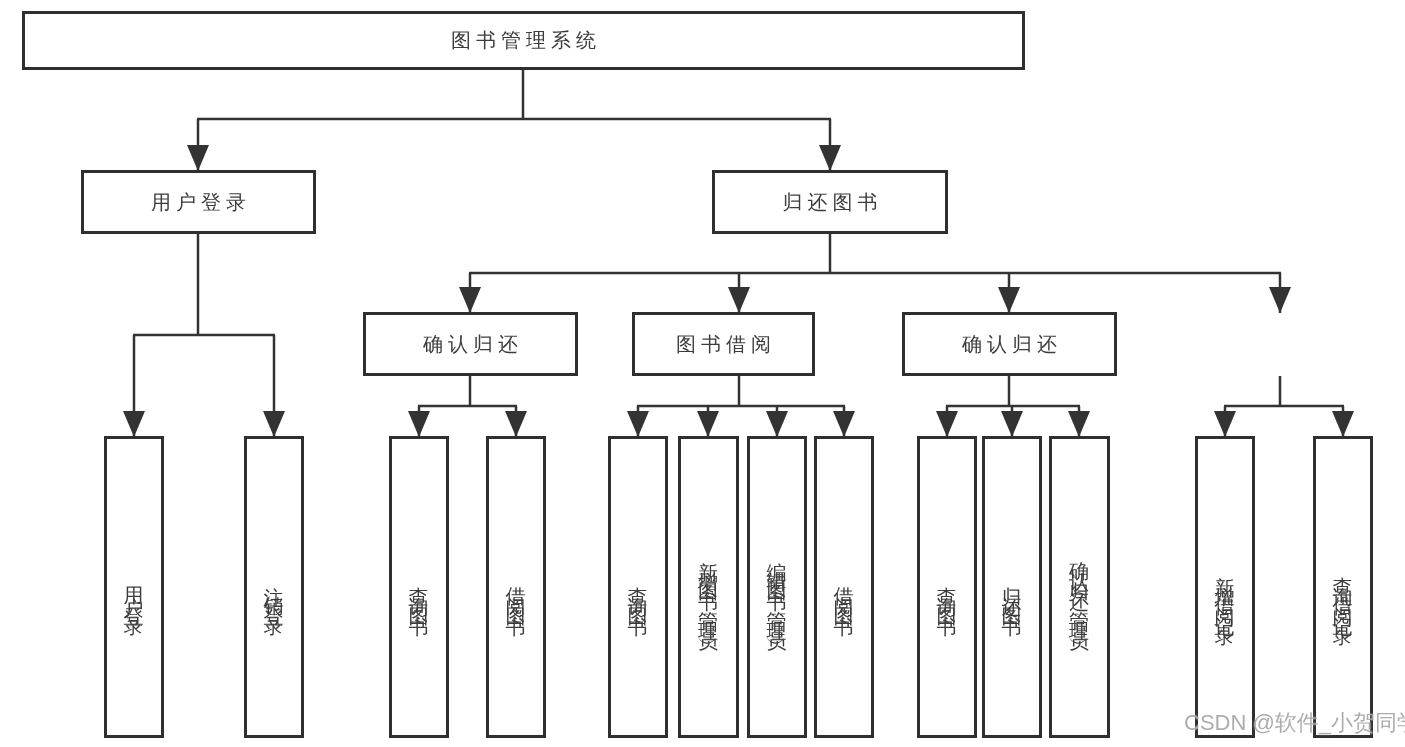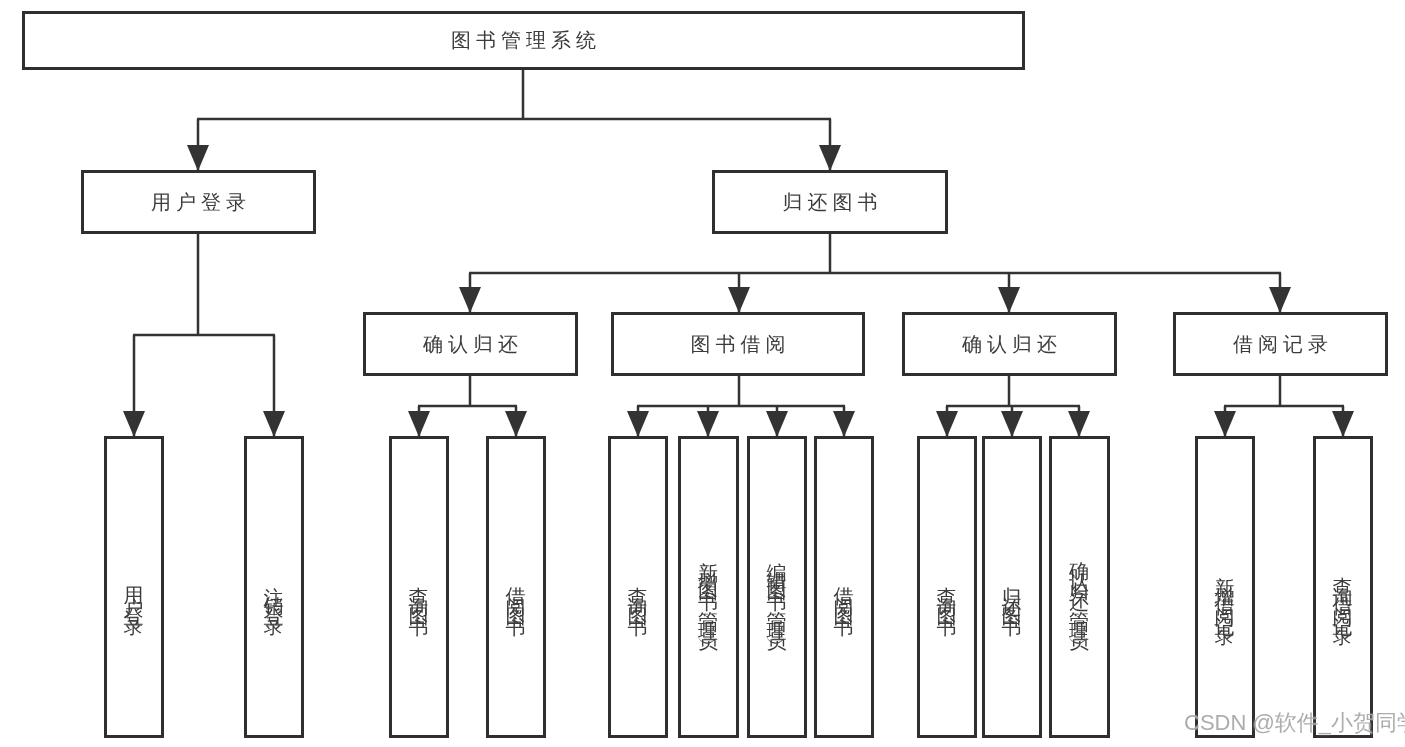--- a/index.html
+++ b/index.html
@@ -118,28 +118,25 @@
   <div class="box hbox" style="left:81px;top:170px;width:235px;height:64px">
     <span class="lbl">用户登录</span>
   </div>
   <div class="box hbox" style="left:712px;top:170px;width:236px;height:64px">
     <span class="lbl">归还图书</span>
   </div>
 
   <div class="box hbox" style="left:363px;top:312px;width:215px;height:64px">
     <span class="lbl">确认归还</span>
   </div>
-  <div class="box hbox" style="left:611px;top:312px;width:254px;height:64px">
+  <div class="box hbox" style="left:632px;top:312px;width:183px;height:64px">
     <span class="lbl">图书借阅</span>
   </div>
   <div class="box hbox" style="left:902px;top:312px;width:215px;height:64px">
     <span class="lbl">确认归还</span>
-  </div>
-  <div class="box hbox" style="left:1173px;top:312px;width:215px;height:64px">
-    <span class="lbl">借阅记录</span>
   </div>
 
   <div class="box vbox" style="left:104px;top:436px;width:60px;height:302px">
     <span class="lbl">用户登录</span>
   </div>
   <div class="box vbox" style="left:244px;top:436px;width:60px;height:302px">
     <span class="lbl">注销登录</span>
   </div>
 
   <div class="box vbox" style="left:389px;top:436px;width:60px;height:302px">

